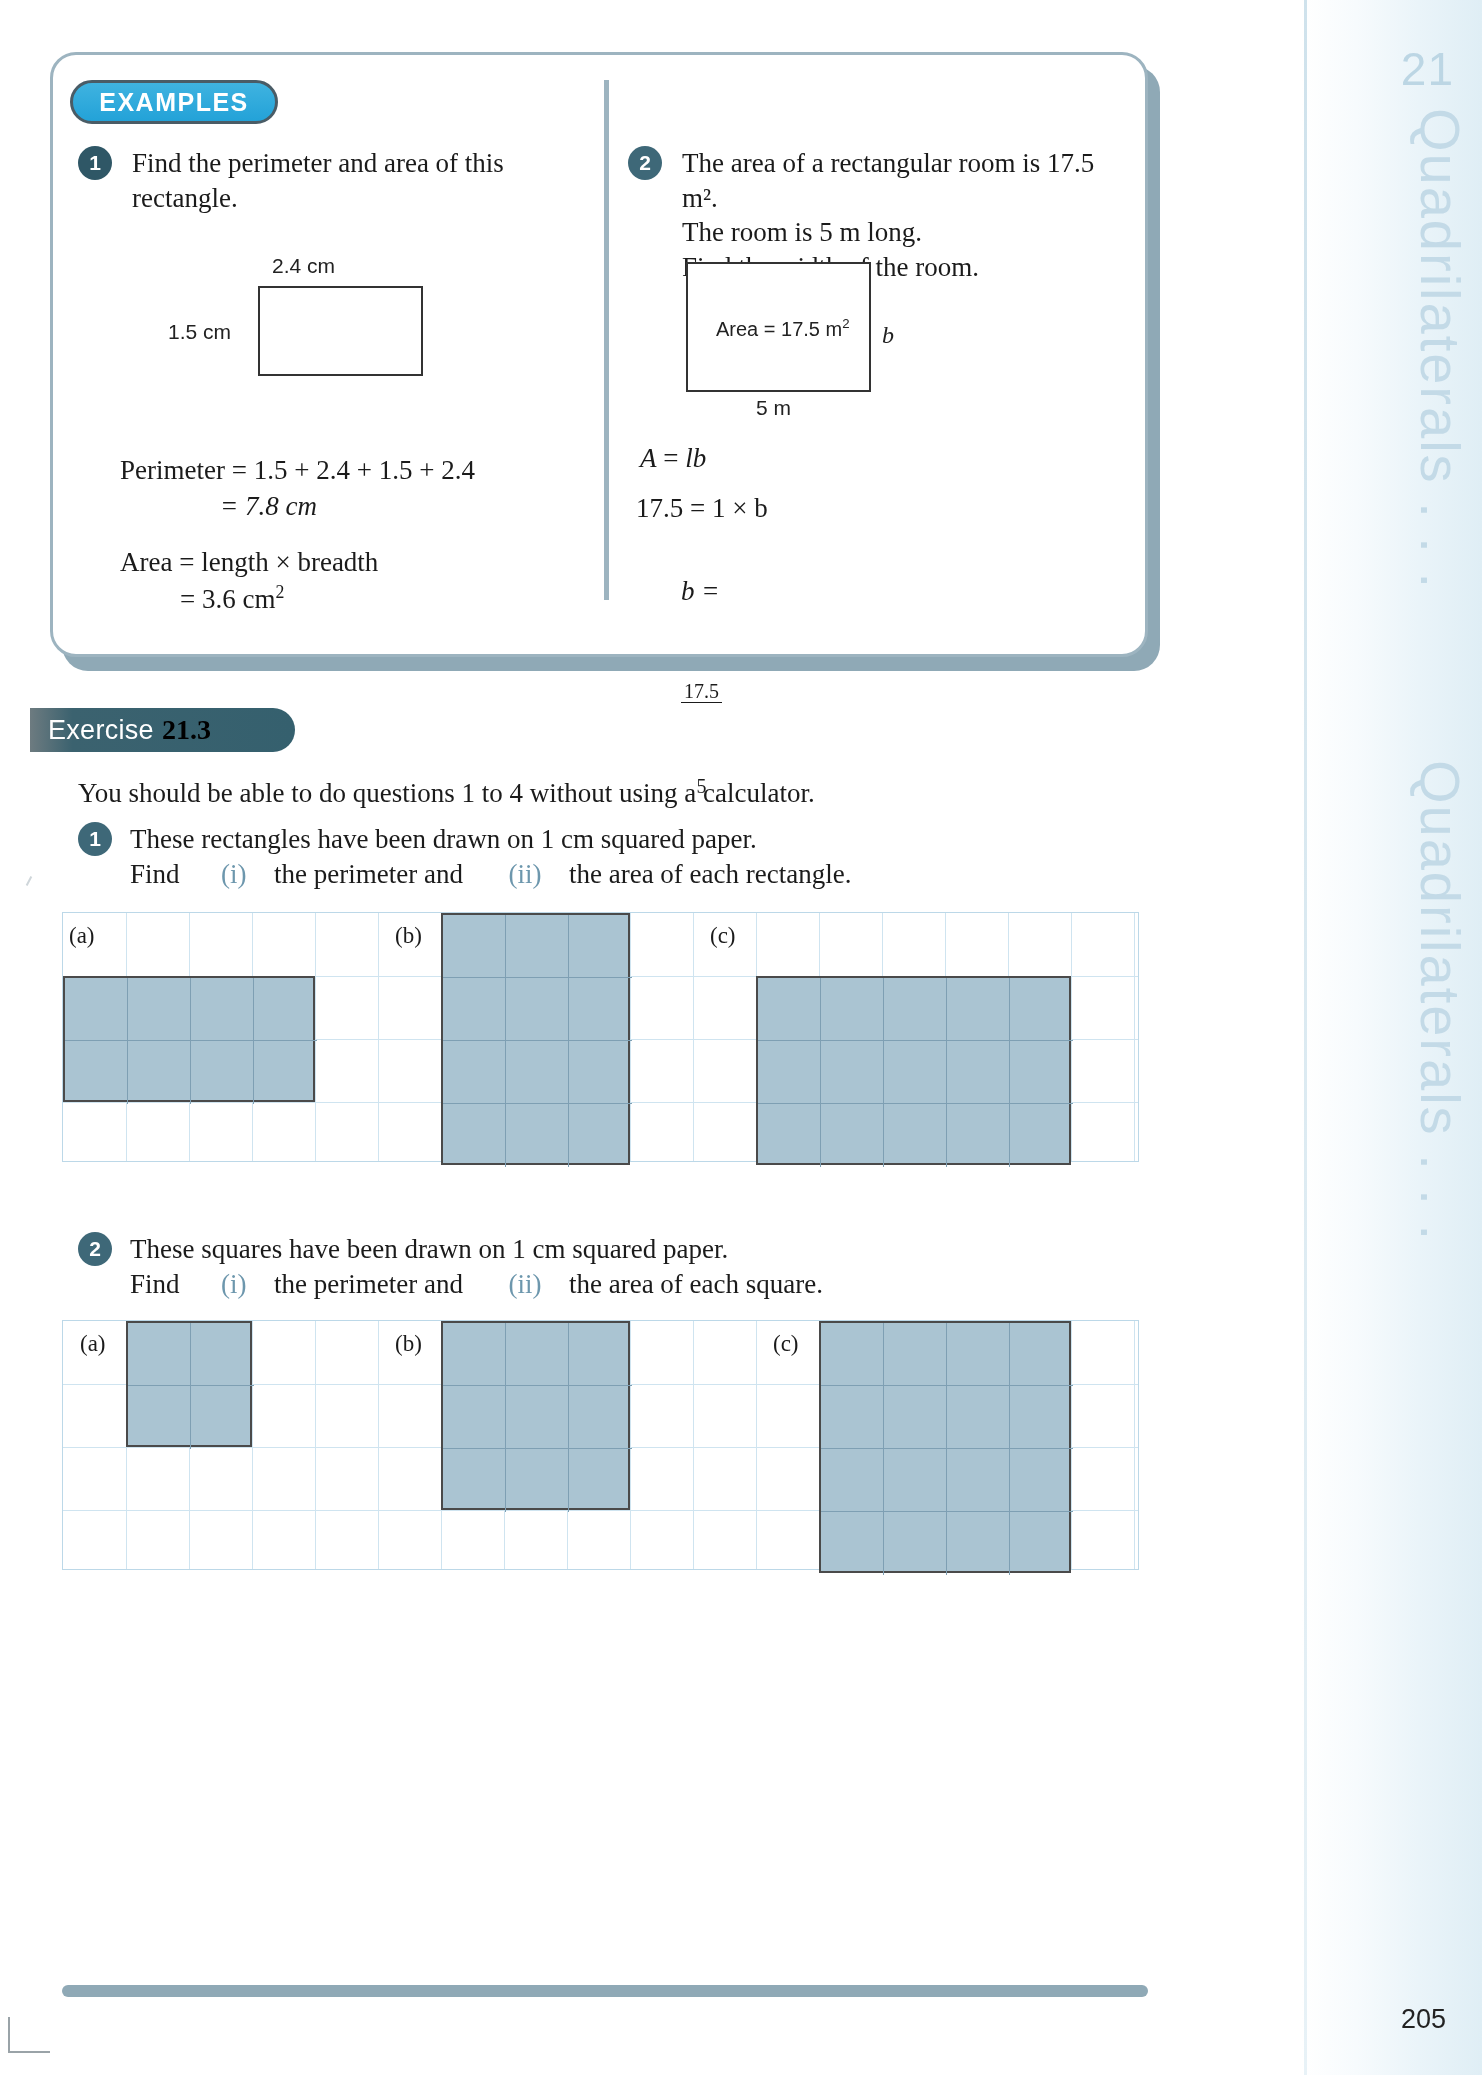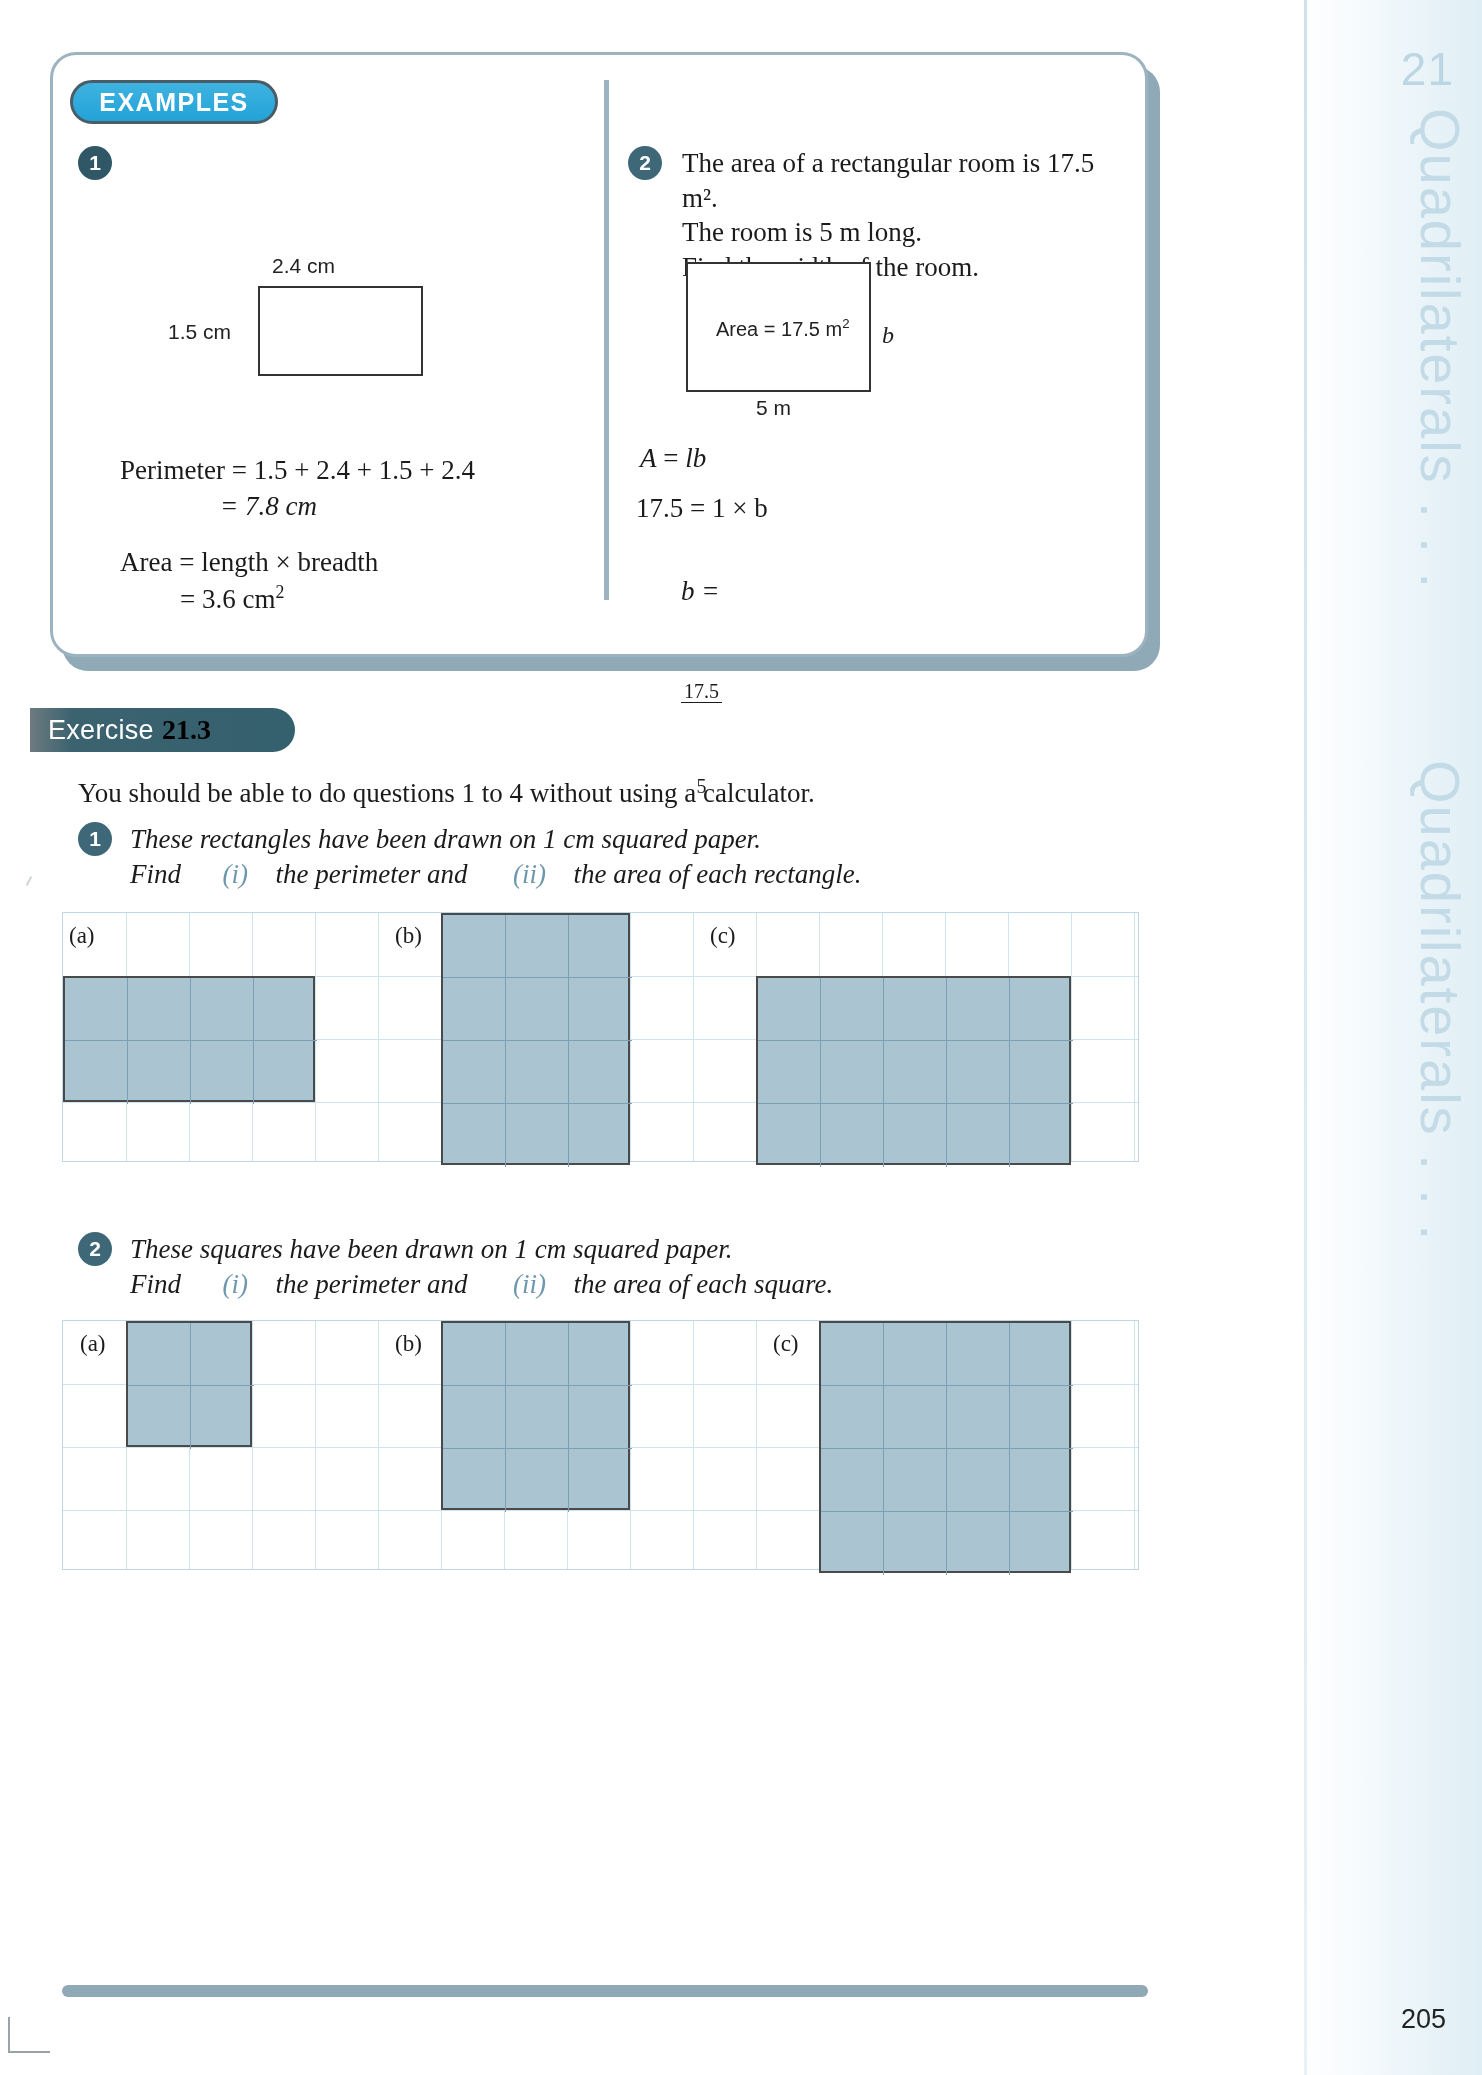--- a/index.html
+++ b/index.html
@@ -119,21 +119,21 @@
   }
   .exercise-bar span{
     font-family:"Liberation Sans",sans-serif;color:#fff;font-size:27px;
     margin-left:18px;letter-spacing:.3px;
   }
   .exercise-bar b{font-weight:700;margin-left:8px;font-size:28px;}
   .intro-line{
     position:absolute;left:78px;top:778px;font-size:27px;color:#1b1b1b;
   }
   .q-block{position:absolute;display:flex;gap:18px;align-items:flex-start;}
-  .q-block p{margin:0;font-size:27px;line-height:1.3;color:#1b1b1b;font-style:italic;}
+  .q-block p{margin:0;font-size:27px;line-height:1.3;color:#1b1b1b;}
   .rom{color:#6d97ad;}
   
   .gridpanel{position:absolute;border:1px solid #bcd8e8;background:#fff;}
   .gridpanel .gline{position:absolute;background:#cfe4f0;}
   .shape{position:absolute;border:2px solid #4a4a4a;background:#aac4d2;box-sizing:border-box;}
   .shape .inner{position:absolute;background:#7e9fb3;}
   .cellmark{position:absolute;font-size:23px;color:#1b1b1b;font-family:"Liberation Serif",serif;}
   
   .page-num{
     position:absolute;right:36px;bottom:40px;
@@ -158,20 +158,24 @@
 <div class="tick-left"></div>
 
 <div class="ex-shadow"></div>
 <div class="ex-card"></div>
 <div class="ex-badge">EXAMPLES</div>
 <div class="ex-divider"></div>
 
 <div class="ex-col" style="left:78px;top:146px;width:500px;">
   <div class="ex-head">
     <div class="numbadge dark">1</div>
+    <p>
+      <span>Find the perimeter and area of this</span><br>
+      <span>rectangle.</span>
+    </p>
   </div>
 </div>
 
 <div class="fig1wrap" style="width:300px;height:140px;">
   <div class="lbl" style="left:92px;top:-8px;">2.4 cm</div>
   <div class="lbl" style="left:-12px;top:58px;">1.5 cm</div>
   <div class="fig1-rect"></div>
 </div>
 
 <div class="ex-col" style="left:120px;top:452px;">

